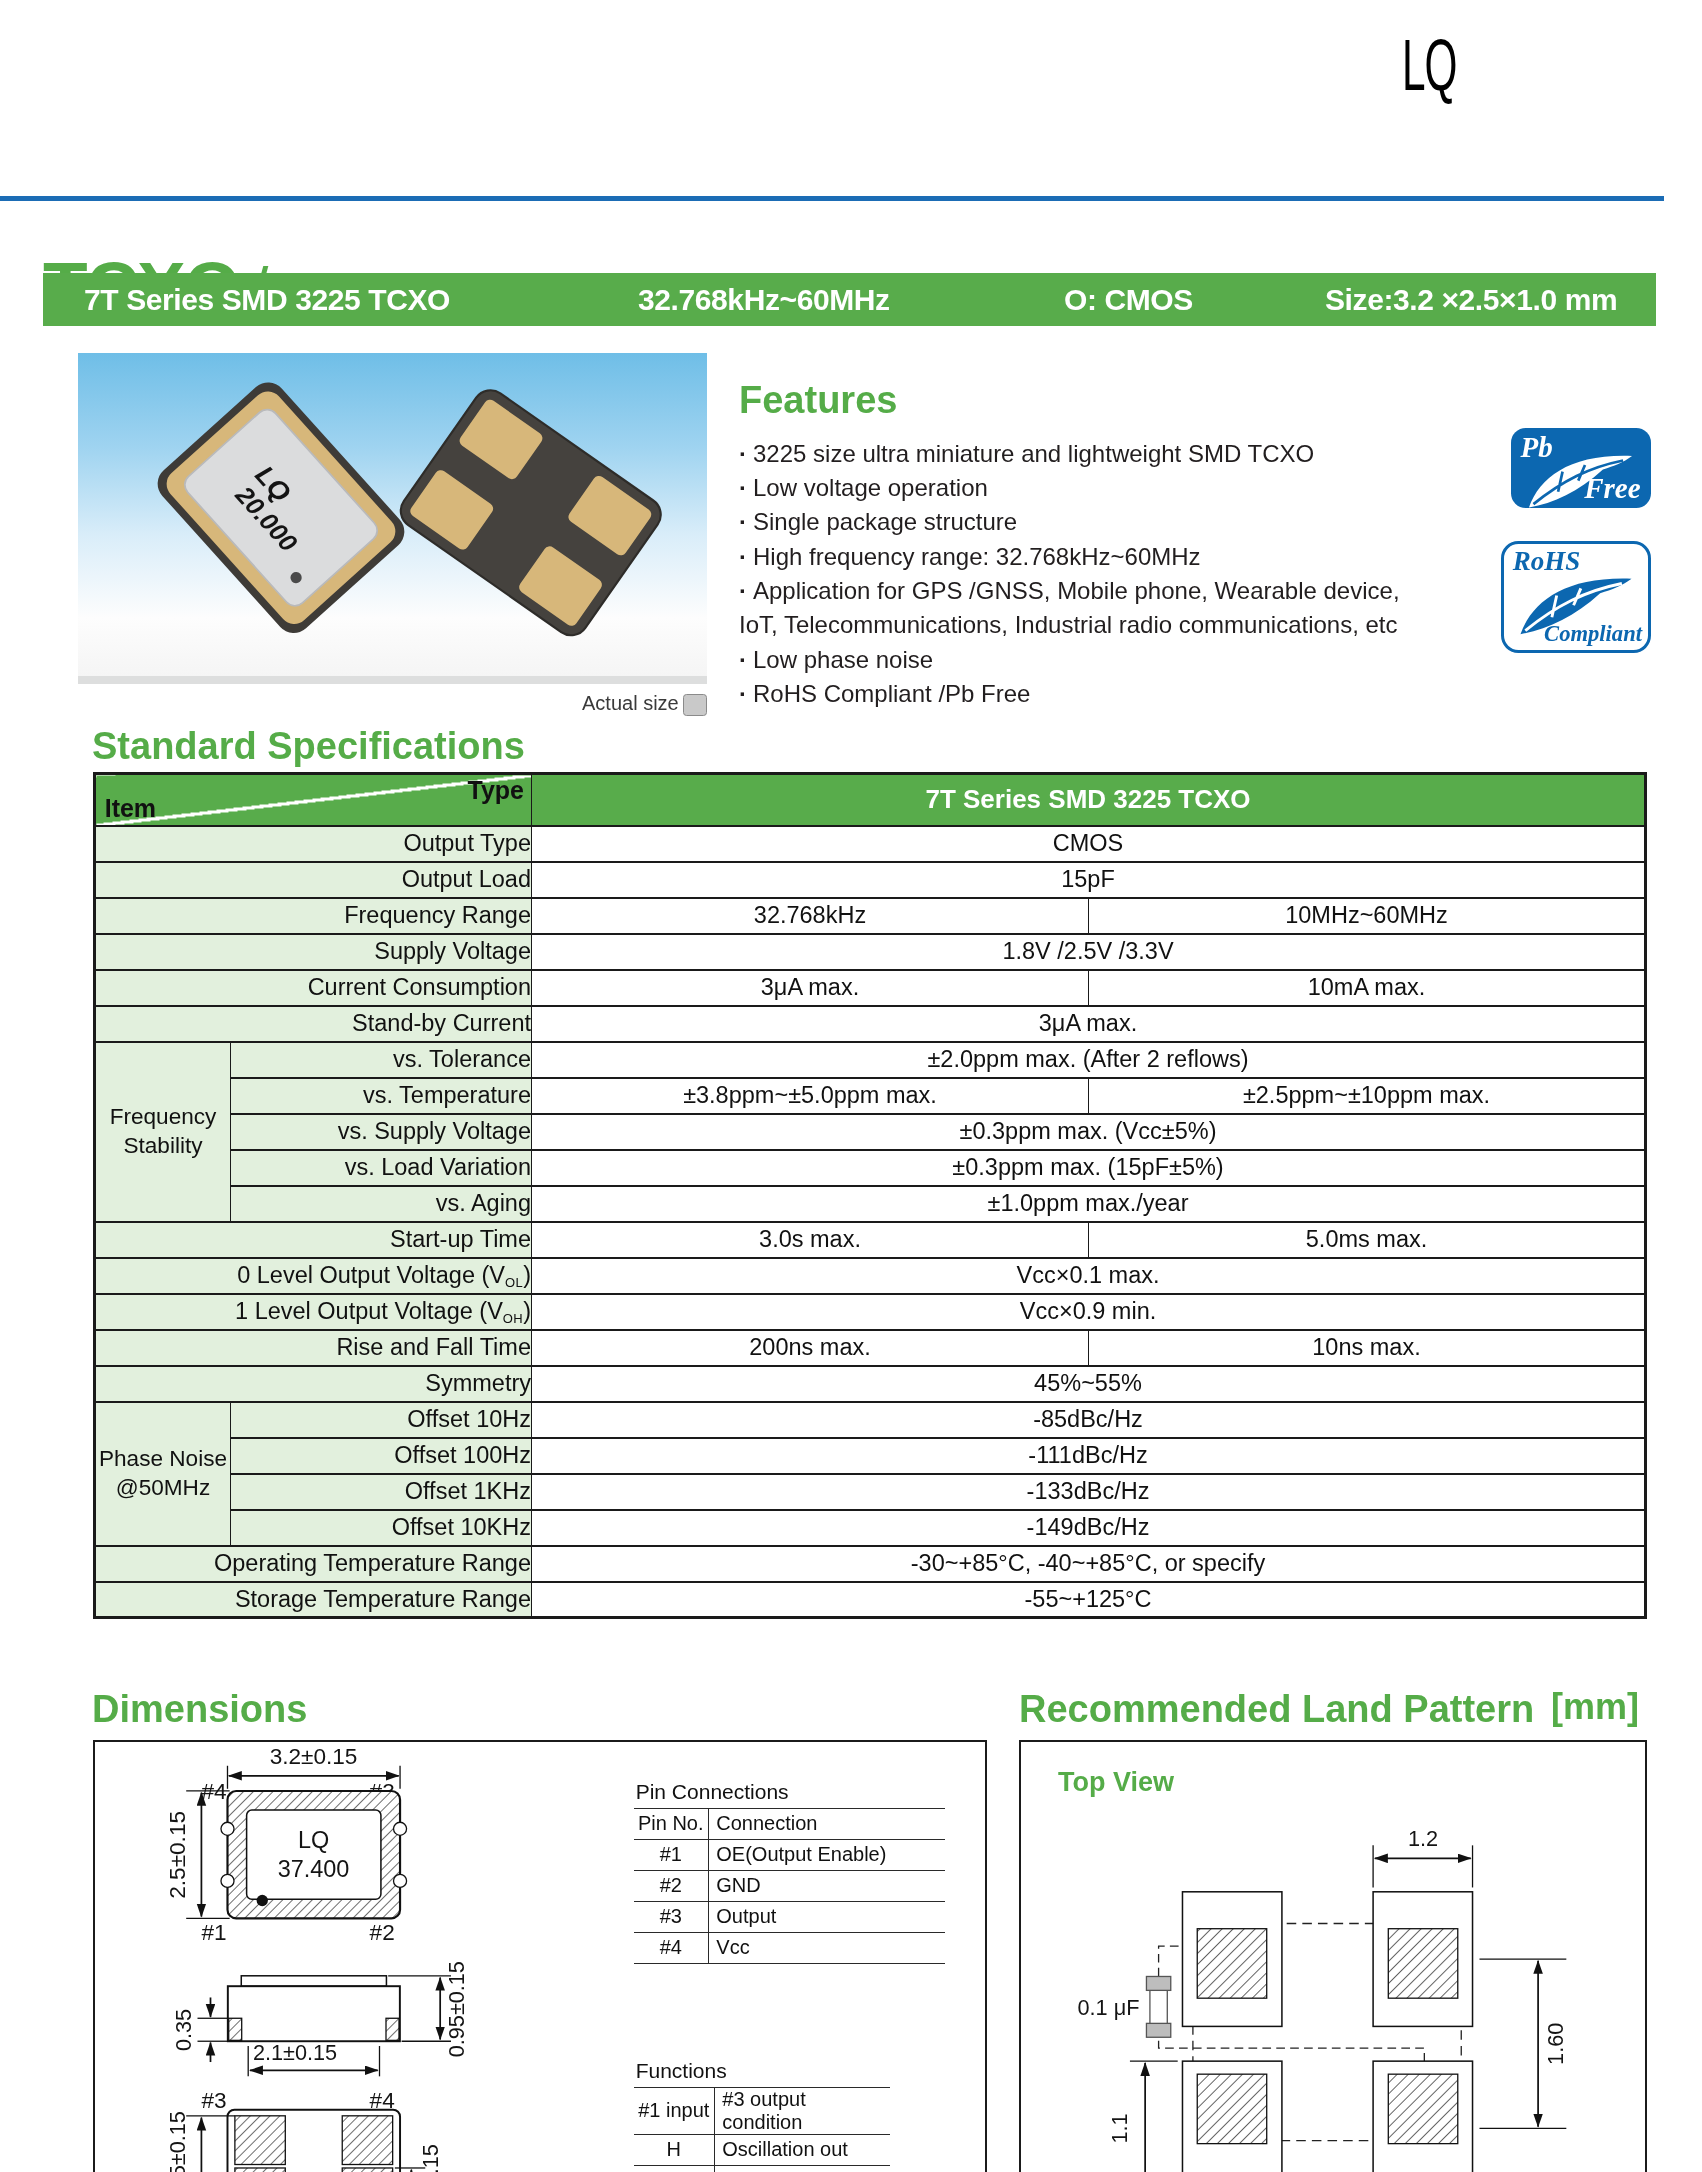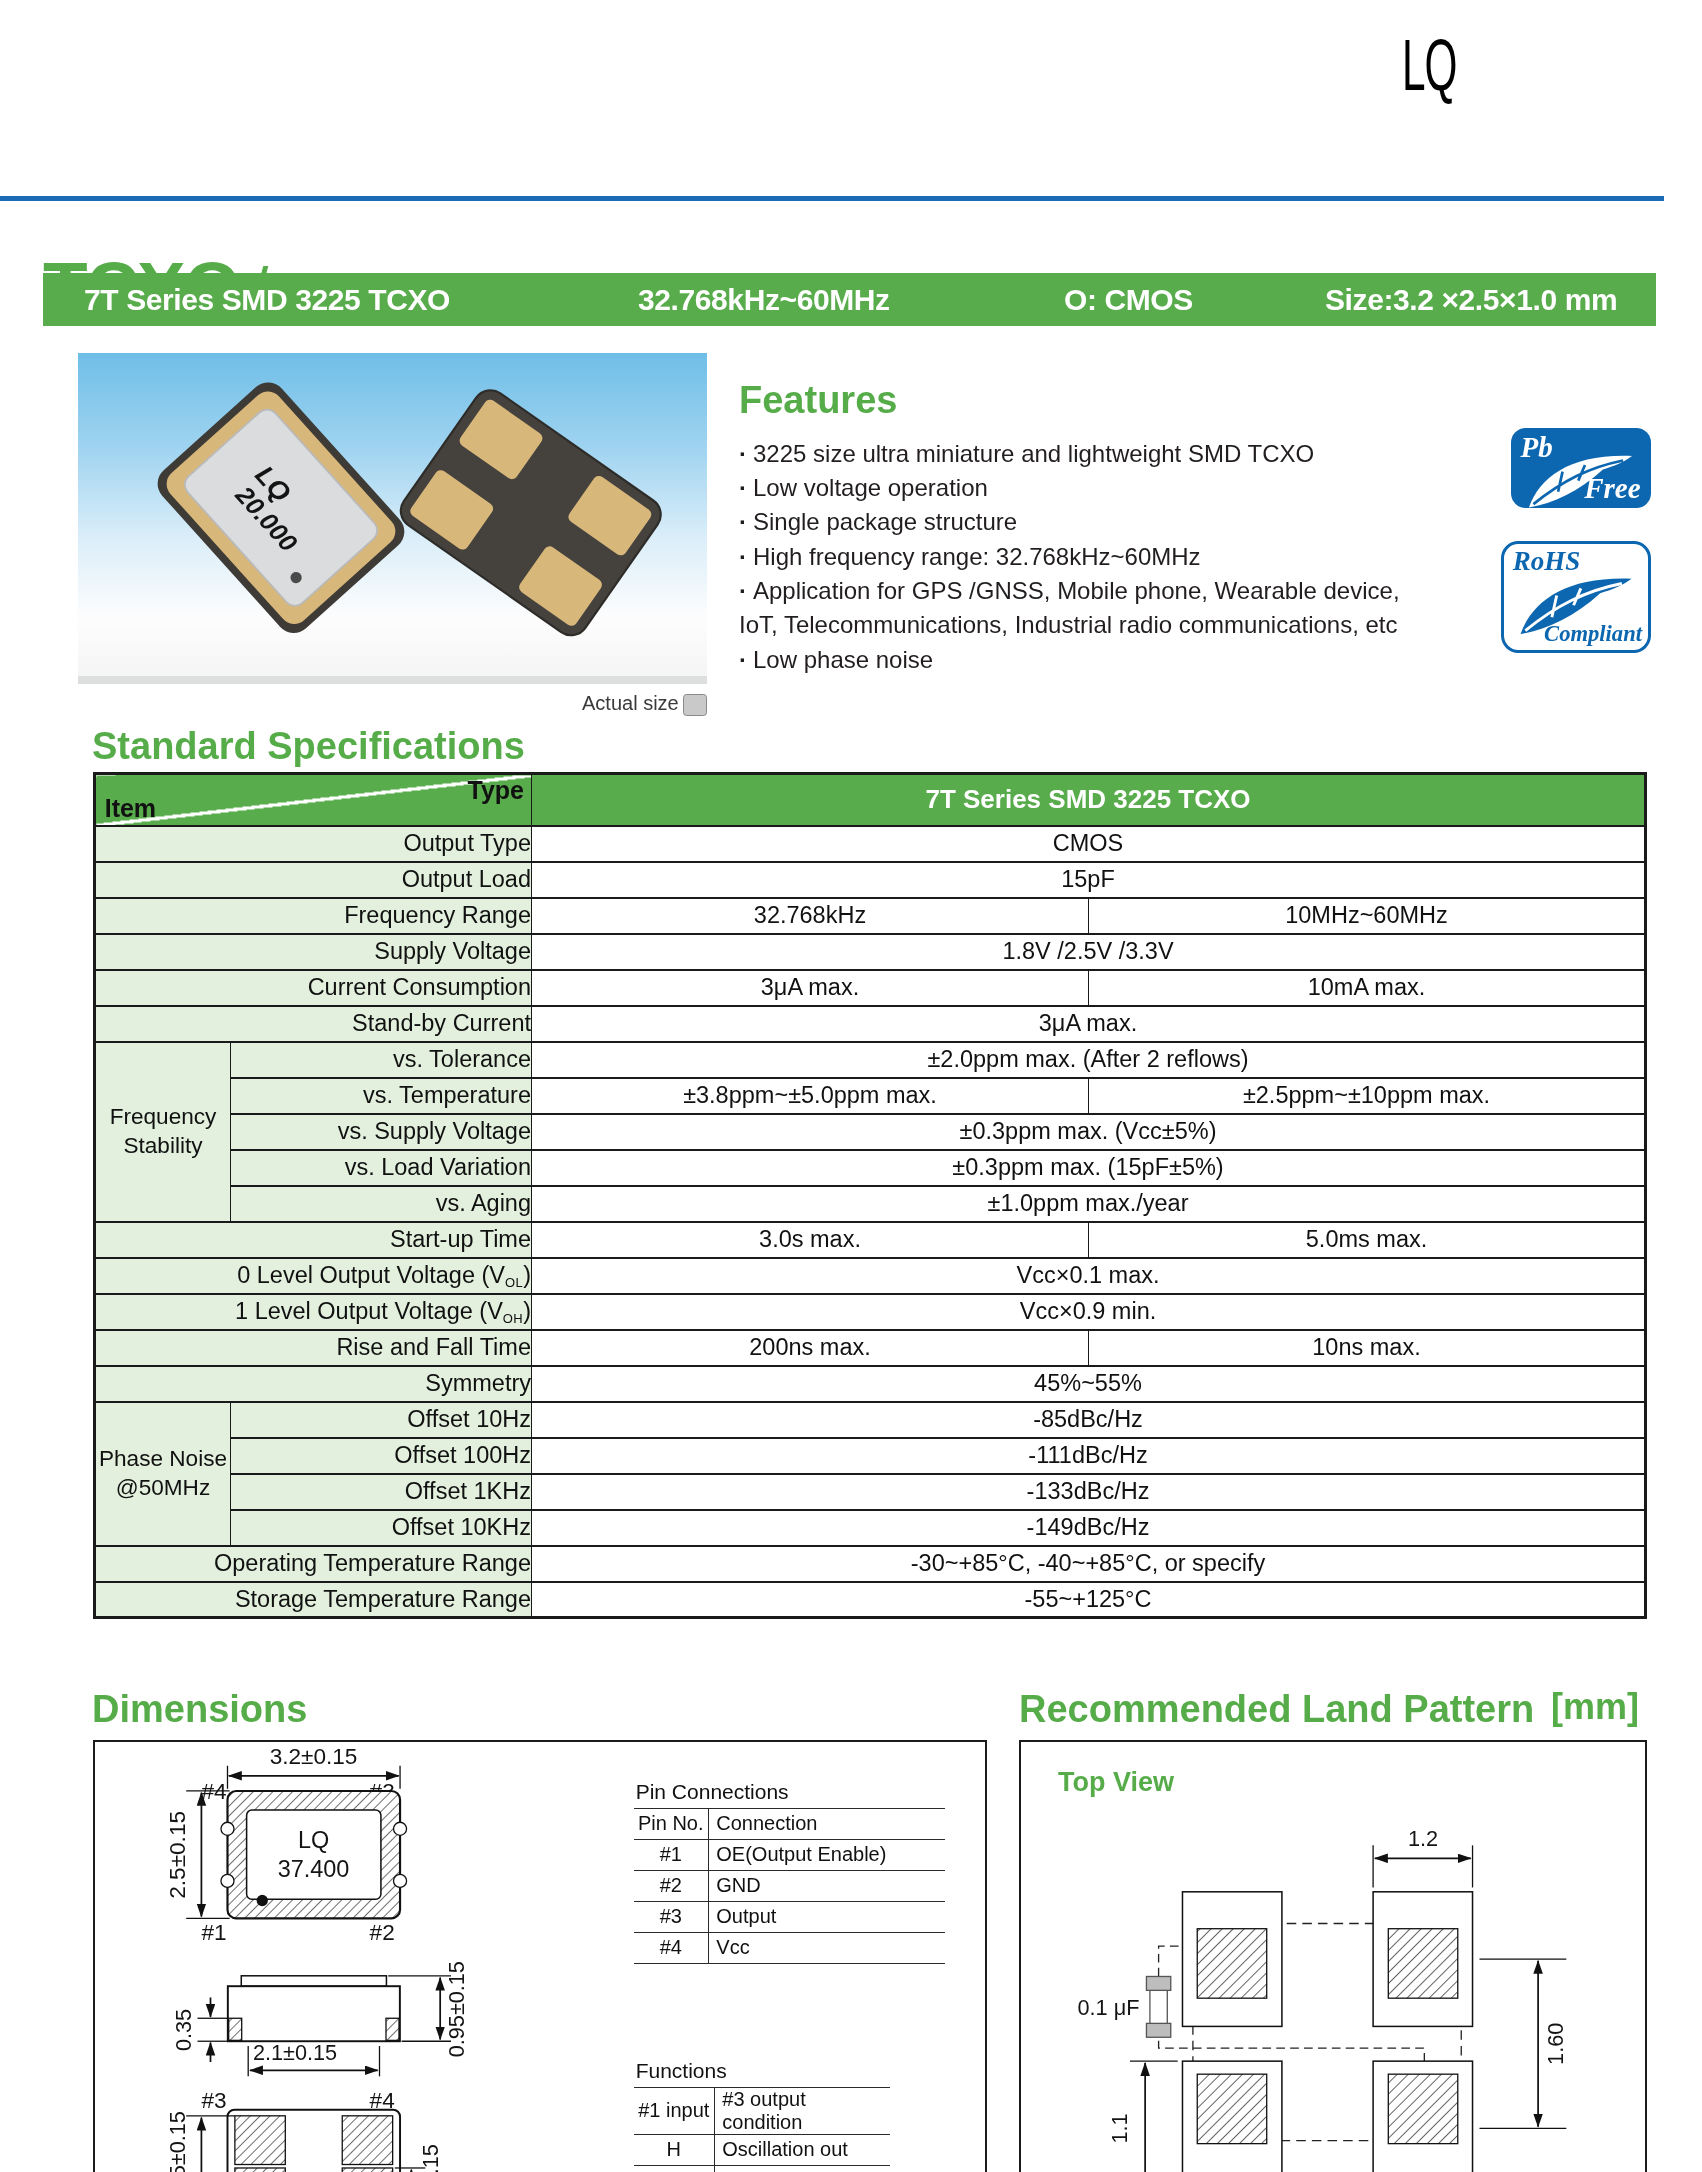--- a/index.html
+++ b/index.html
@@ -151,20 +151,21 @@
 <div class="features">
   <h2>Features</h2>
   <ul>
     <li>3225 size ultra miniature and lightweight SMD TCXO</li>
     <li>Low voltage operation</li>
     <li>Single package structure</li>
     <li>High frequency range: 32.768kHz~60MHz</li>
     <li>Application for GPS /GNSS, Mobile phone, Wearable device,
 IoT, Telecommunications, Industrial radio communications, etc</li>
     <li>Low phase noise</li>
+    <li>RoHS Compliant /Pb Free</li>
   </ul>
 </div>
 
 <div class="badge-pb">
   <span class="l1">Pb</span>
   <svg width="113" height="65" viewBox="0 0 100 58">
     <path d="M4,54 C14,26 42,6 96,8 C88,14 80,17 70,20 C48,40 26,50 4,54 Z" fill="#ffffff"></path>
     <path d="M8,51 C34,30 58,18 88,12 M30,40 L34,22 M48,30 L54,16" stroke="#0C67B0" stroke-width="2.4" fill="none"></path>
   </svg>
   <span class="l2">Free</span>

